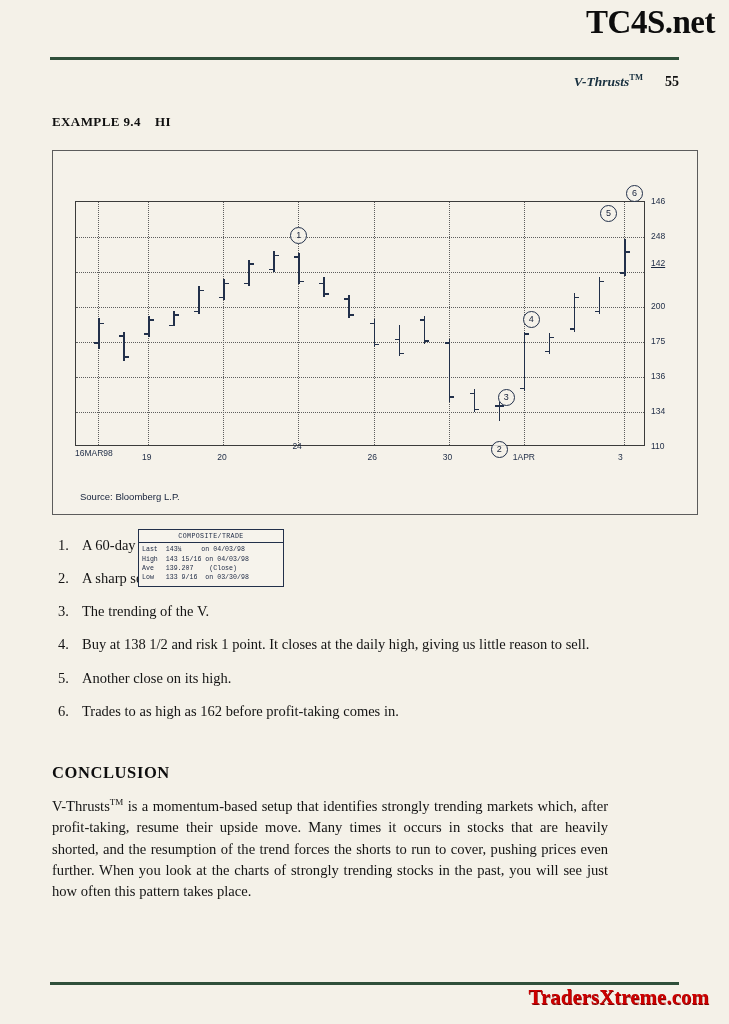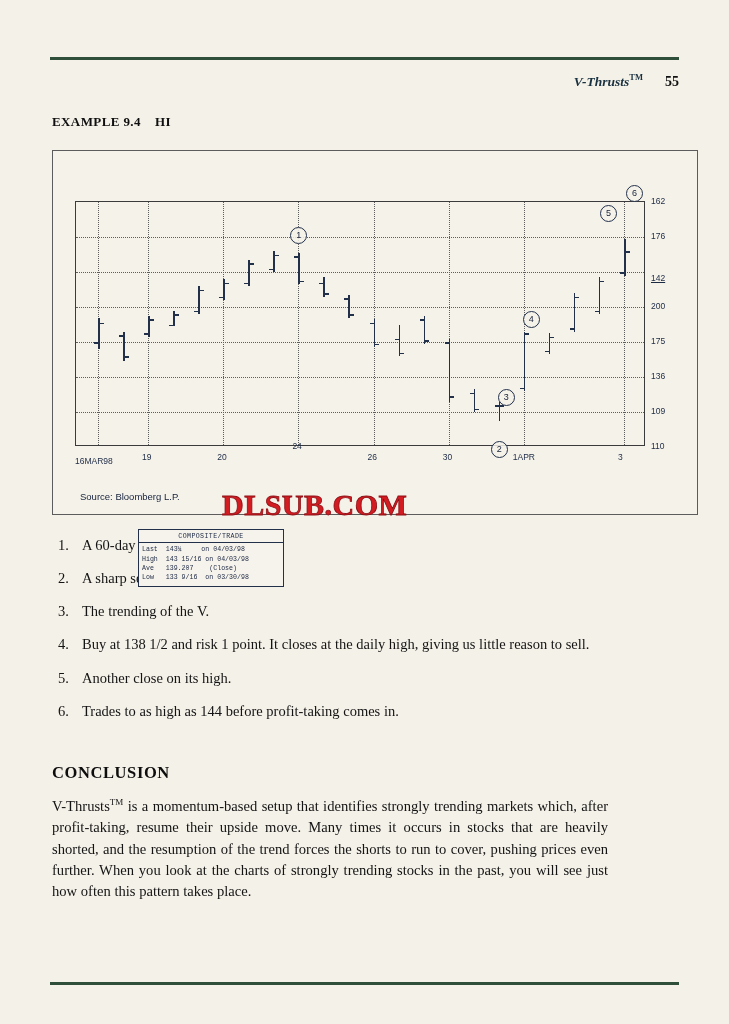--- a/index.html
+++ b/index.html
@@ -241,20 +241,21 @@
   .concl-body .sup {
     font-size: 9px;
     vertical-align: super;
   }
 </style>
 </head>
 <body>
 
 <div class="page">
 
+  <div class="wm-top">TC4S.net</div>
   <div class="rule-top"></div>
 
   <div class="running-head">
     <span>V-Thrusts</span><span class="sup">TM</span><span class="pageno">55</span>
   </div>
 
   <div class="example-label">
     <span>EXAMPLE 9.4</span><span class="gap"></span><span>HI</span>
   </div>
 
@@ -344,52 +345,51 @@
         <div class="tickR" style="left: 549.5px; top: 49px;"></div>
         <div class="anno" style="left: 214.381px; top: 24.75px;">1</div>
         <div class="anno" style="left: 414.762px; top: 238.75px;">2</div>
         <div class="anno" style="left: 421.81px; top: 187px;">3</div>
         <div class="anno" style="left: 446.857px; top: 109.25px;">4</div>
         <div class="anno" style="left: 524px; top: 2.75px;">5</div>
         <div class="anno" style="left: 550px; top: -17.25px;">6</div>
       </div>
 
     <div id="ylabels">
-        <div class="ylab" style="top: 45px;">162</div>
-        <div class="ylab" style="top: 80px;">176</div>
-        <div class="ylab" style="top: 122px; text-decoration: underline;">142</div>
+        <div class="ylab" style="top: 45px;">146</div>
+        <div class="ylab" style="top: 80px;">248</div>
+        <div class="ylab" style="top: 107px; text-decoration: underline;">142</div>
         <div class="ylab" style="top: 150px;">200</div>
         <div class="ylab" style="top: 185px;">175</div>
         <div class="ylab" style="top: 220px;">136</div>
-        <div class="ylab" style="top: 255px;">109</div>
+        <div class="ylab" style="top: 255px;">134</div>
         <div class="ylab" style="top: 290px;">110</div>
       </div>
     <div id="xlabels">
-        <div class="xlab" style="left: 22px; top: 305px;">16MAR98</div>
+        <div class="xlab" style="left: 22px; top: 297px;">16MAR98</div>
         <div class="xlab" style="left: 89.0952px; top: 301px;">19</div>
         <div class="xlab" style="left: 164.238px; top: 301px;">20</div>
         <div class="xlab" style="left: 239.381px; top: 290px;">24</div>
         <div class="xlab" style="left: 314.524px; top: 301px;">26</div>
         <div class="xlab" style="left: 389.667px; top: 301px;">30</div>
         <div class="xlab" style="left: 459.81px; top: 301px;">1APR</div>
         <div class="xlab" style="left: 565px; top: 301px;">3</div>
       </div>
 
     <div class="quote-box">
       <div class="quote-title">COMPOSITE/TRADE</div>
       <div class="quote-row">Last  143¼     on 04/03/98</div>
       <div class="quote-row">High  143 15/16 on 04/03/98</div>
       <div class="quote-row">Ave   139.207    (Close)</div>
       <div class="quote-row">Low   133 9/16  on 03/30/98</div>
     </div>
 
     <div class="source">Source: Bloomberg L.P.</div>
   </div>
 
-  <div class="wm-center">DLSUB.COM</div>
 
   <div class="list" id="list">
       <div class="li">
         <div class="num">1.</div>
         <div class="txt">A 60-day high.</div>
       </div>
       <div class="li">
         <div class="num">2.</div>
         <div class="txt">A sharp sell-off.</div>
       </div>
@@ -400,24 +400,25 @@
       <div class="li">
         <div class="num">4.</div>
         <div class="txt">Buy at 138 1/2 and risk 1 point. It closes at the daily high, giving us little reason to sell.</div>
       </div>
       <div class="li">
         <div class="num">5.</div>
         <div class="txt">Another close on its high.</div>
       </div>
       <div class="li">
         <div class="num">6.</div>
-        <div class="txt">Trades to as high as 144 before profit-taking comes in.</div>
+        <div class="txt">Trades to as high as 162 before profit-taking comes in.</div>
       </div>
     </div>
 
   <div class="concl-head">CONCLUSION</div>
   <div class="concl-body">
     <span>V-Thrusts</span><span class="sup">TM</span><span> is a momentum-based setup that identifies strongly trending markets which, after profit-taking, resume their upside move. Many times it occurs in stocks that are heavily shorted, and the resumption of the trend forces the shorts to run to cover, pushing prices even further. When you look at the charts of strongly trending stocks in the past, you will see just how often this pattern takes place.</span>
   </div>
 
   <div class="rule-bottom"></div>
+  <div class="wm-bottom">TradersXtreme.com</div>
 
 </div>
 
 </body></html>

